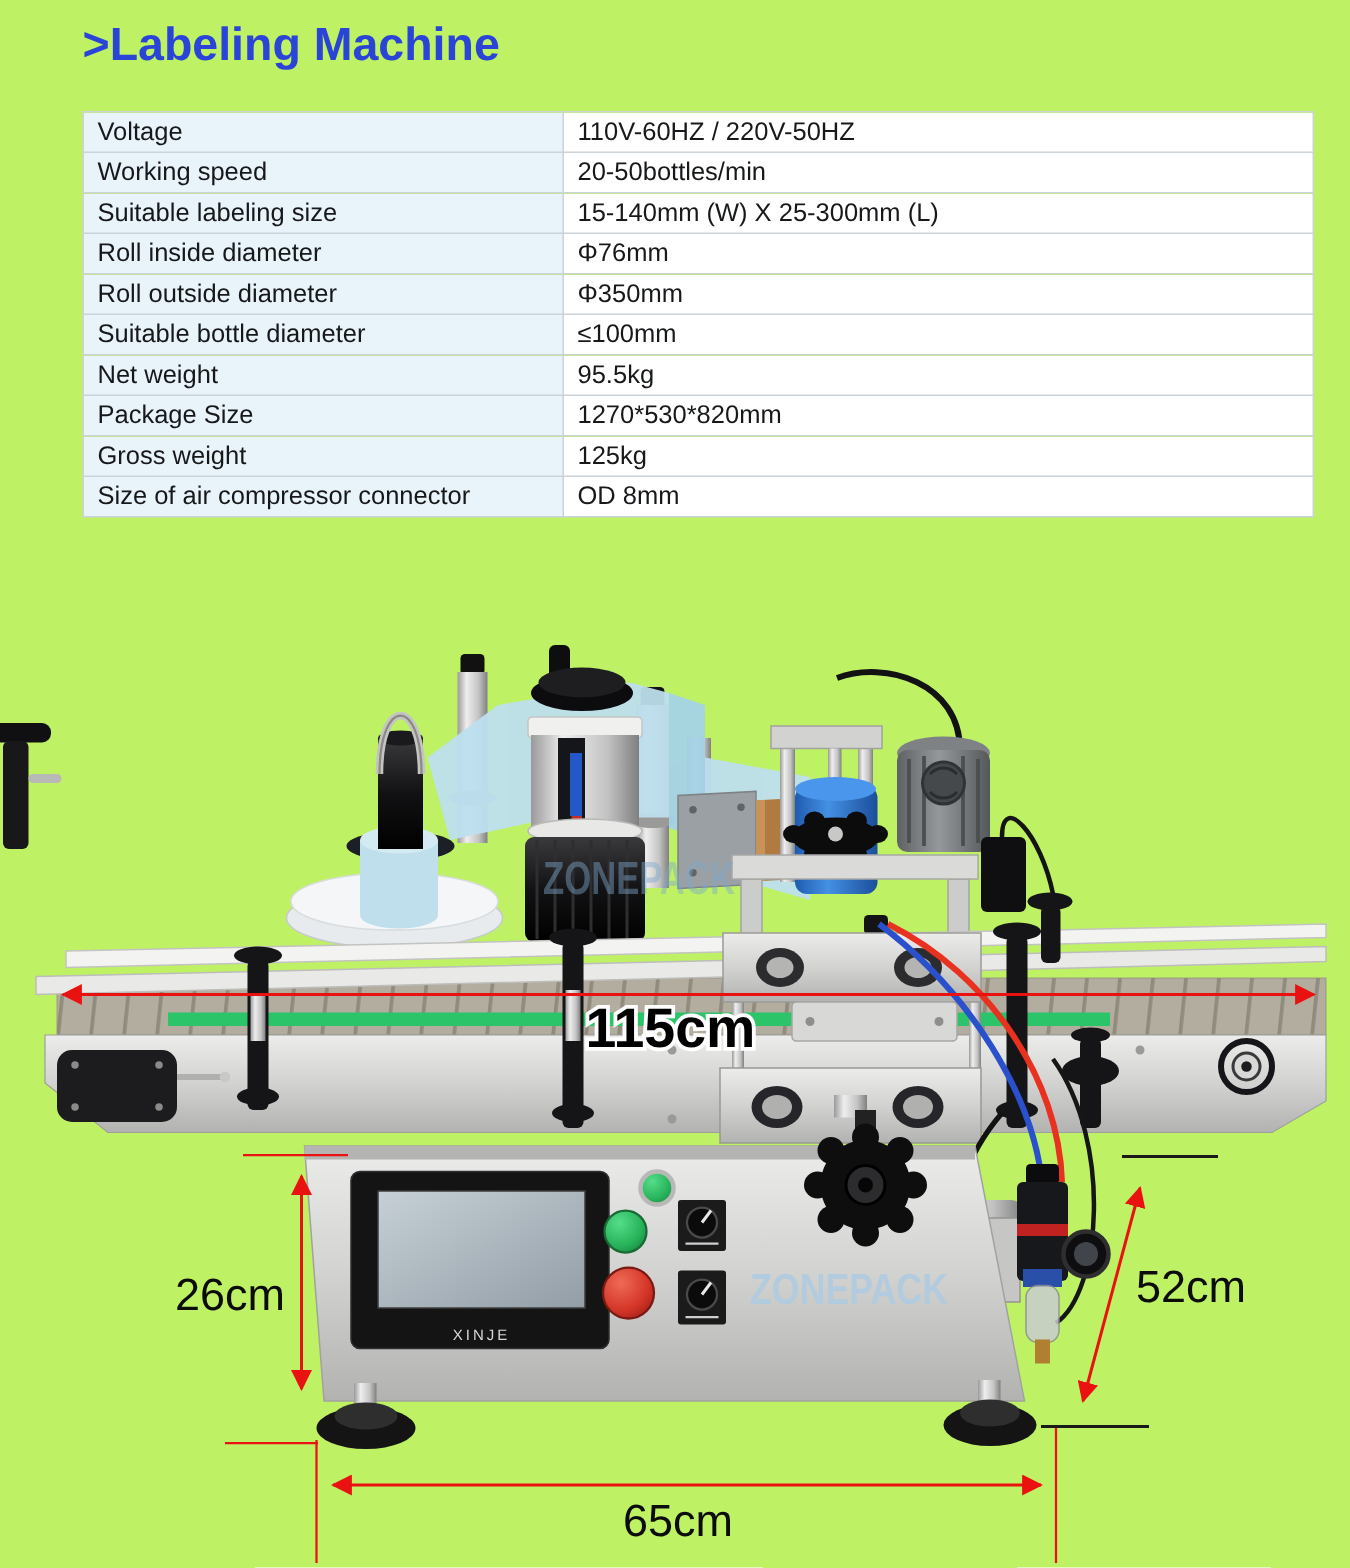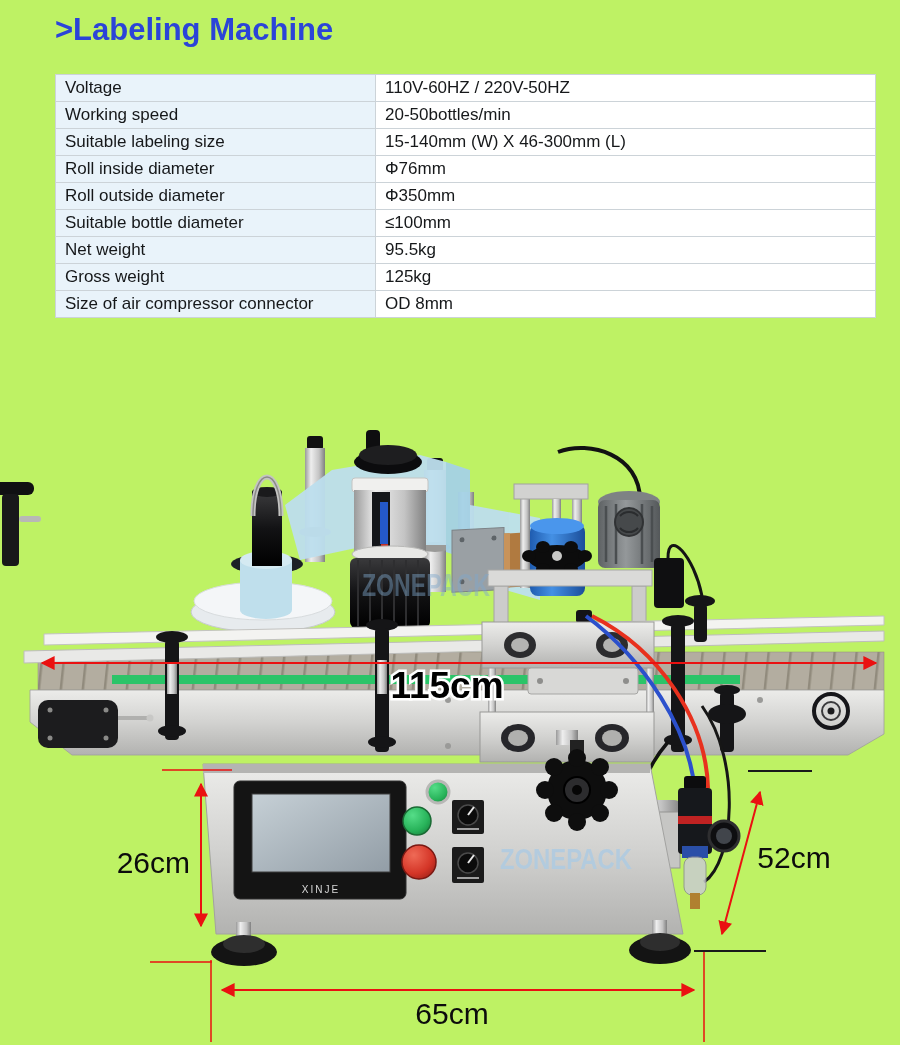--- a/index.html
+++ b/index.html
@@ -30,37 +30,41 @@
         <tr>
           <td class="c0">Voltage</td>
           <td class="c1">110V-60HZ / 220V-50HZ</td>
         </tr>
         <tr>
           <td class="c0">Working speed</td>
           <td class="c1">20-50bottles/min</td>
         </tr>
         <tr>
           <td class="c0">Suitable labeling size</td>
-          <td class="c1">15-140mm (W) X 46-300mm (L)</td>
+          <td class="c1">15-140mm (W) X 25-300mm (L)</td>
         </tr>
         <tr>
           <td class="c0">Roll inside diameter</td>
           <td class="c1">Φ76mm</td>
         </tr>
         <tr>
           <td class="c0">Roll outside diameter</td>
           <td class="c1">Φ350mm</td>
         </tr>
         <tr>
           <td class="c0">Suitable bottle diameter</td>
           <td class="c1">≤100mm</td>
         </tr>
         <tr>
           <td class="c0">Net weight</td>
           <td class="c1">95.5kg</td>
+        </tr>
+        <tr>
+          <td class="c0">Package Size</td>
+          <td class="c1">1270*530*820mm</td>
         </tr>
         <tr>
           <td class="c0">Gross weight</td>
           <td class="c1">125kg</td>
         </tr>
         <tr>
           <td class="c0">Size of air compressor connector</td>
           <td class="c1">OD 8mm</td>
         </tr>
       </tbody>

